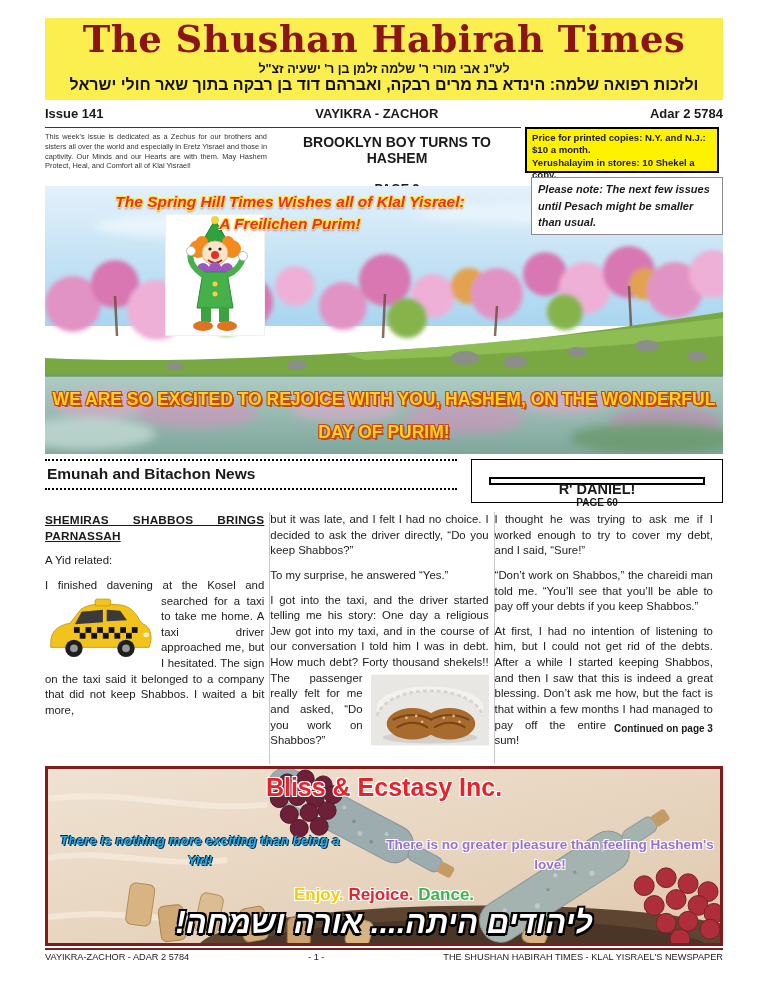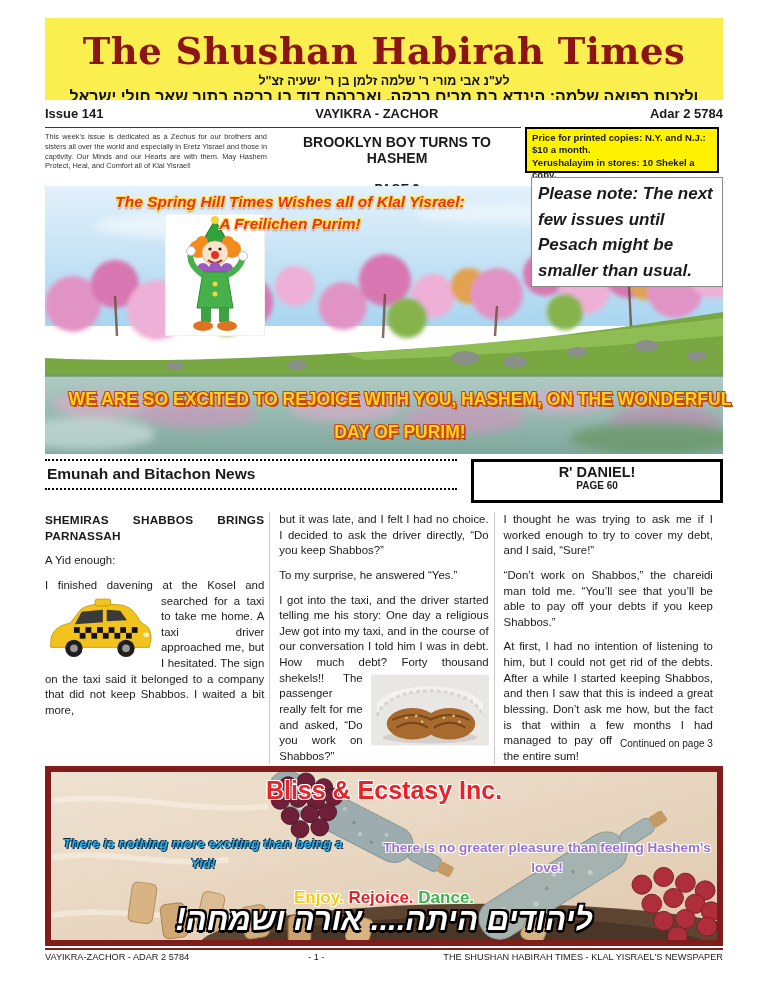--- a/index.html
+++ b/index.html
@@ -2,69 +2,69 @@
 <html><head>
 <meta charset="utf-8">
 <style>
   * { margin:0; padding:0; box-sizing:border-box; }
   html,body { width:768px; height:994px; background:#fff; font-family:"Liberation Sans",sans-serif; color:#1a1a1a; }
   .page { position:absolute; left:45px; top:0; width:678px; height:994px; }
   .abs { position:absolute; left:0; width:678px; }
 
   
   .masthead { top:18px; height:82px; background:#FBEE4F; text-align:center; overflow:hidden; }
-  .masthead-title { font-family:"DejaVu Serif",serif; font-weight:bold; font-size:37px; color:#8B1414; line-height:1.1; padding-top:13px; letter-spacing:.5px; }
+  .masthead-title { font-family:"DejaVu Serif",serif; font-weight:bold; font-size:37px; color:#8B1414; line-height:1.1; padding-top:1px; letter-spacing:.5px; }
   .heb1 { font-size:12.5px; font-weight:bold; color:#111; direction:rtl; margin-top:2px; }
   .heb2 { font-size:16px; font-weight:bold; color:#111; direction:rtl; }
 
   
   .issue-bar { top:101px; height:24px; display:flex; justify-content:space-between; align-items:center; font-weight:bold; font-size:13px; }
 
   
   .mid-strip { top:127px; height:74px; display:flex; }
   .strip-left { display:flex; border-top:1px solid #3a3a3a; width:476px; }
   .dedication { width:228px; font-size:7.4px; line-height:1.32; text-align:justify; color:#333; padding:4px 6px 0 0; }
   .headline-box { flex:1; text-align:center; padding-top:6px; position:relative; }
   .headline-title { font-weight:bold; font-size:14px; }
   .headline-page { font-weight:bold; font-size:12.5px; margin-top:16px; }
   .headline-rule { position:absolute; bottom:0; left:50%; margin-left:-35px; width:70px; border-bottom:2px solid #3a3a3a; }
   .price-box { width:194px; margin-left:4px; background:#FFF200; border:2px solid #000; font-weight:bold; font-size:9.6px; line-height:1.3; padding:3px 5px; height:46px; }
 
   
   .photo { top:186px; height:268px; overflow:visible; }
   .photo svg.scene { position:absolute; inset:0; width:100%; height:100%; }
-  .note-box { position:absolute; top:-9px; right:0; width:192px; background:#fff; border:1px solid #8a8a8a; font-weight:bold; font-style:italic; font-size:17px; line-height:1.5; padding:3px 6px; z-index:5; }
+  .note-box { position:absolute; top:-9px; right:0; width:192px; background:#fff; border:1px solid #8a8a8a; font-weight:bold; font-style:italic; font-size:11px; line-height:1.5; padding:3px 6px; z-index:5; }
   .cap-top { position:absolute; top:5px; left:6px; width:478px; text-align:center; font-weight:bold; font-style:italic; font-size:15.5px; line-height:1.45; color:#E8312B;
     text-shadow:-1px -1px 0 #FFE14D, 1px -1px 0 #FFE14D, -1px 1px 0 #FFE14D, 1px 1px 0 #FFE14D, 0 2px 2px rgba(120,40,0,.5); z-index:3; }
   .clown-box { position:absolute; left:120px; top:28px; width:100px; height:122px; z-index:2; }
-  .cap-bottom { position:absolute; bottom:6px; left:16px; width:100%; text-align:center; font-weight:bold; font-size:17.5px; line-height:1.85; color:#FFD21E;
+  .cap-bottom { position:absolute; bottom:6px; left:0; width:100%; text-align:center; font-weight:bold; font-size:17.5px; line-height:1.85; color:#FFD21E;
     text-shadow:-1px -1px 0 #C8471B, 1px -1px 0 #C8471B, -1px 1px 0 #C8471B, 1px 1px 0 #C8471B, 2px 2px 0 #C8471B; z-index:3; }
 
   
   .section-row { top:459px; height:48px; display:flex; justify-content:space-between; }
   .section-left { width:412px; }
   .dotline { border-top:2.5px dotted #000; height:0; }
   .section-title { font-weight:bold; font-size:15.5px; padding:4px 0 5px 2px; }
-  .promo { width:252px; border:1px solid #000; padding:0; height:44px; }
+  .promo { width:252px; border:1px solid #000; padding:17px; height:44px; }
   .promo-inner { border:2px solid #000; height:100%; text-align:center; padding-top:2px; }
   .promo-title { font-weight:bold; font-size:14.5px; }
   .promo-page { font-weight:bold; font-size:10px; }
 
   
   .article { top:512px; height:252px; display:flex; }
   .col { width:219.3px; font-size:11.4px; line-height:1.37; text-align:justify; }
-  .col + .col { border-left:1px solid #c9c9c9; margin-left:5px; padding-left:9px; }
-  .art-heading { font-weight:bold; font-size:11.8px; margin-bottom:9px; letter-spacing:.2px; }
+  .col + .col { border-left:1px solid #c9c9c9; margin-left:5px; }
+  .art-heading { font-weight:bold; font-size:11.8px; margin-bottom:9px; letter-spacing:.2px;text-decoration:underline; }
   .para { margin-bottom:9px; }
   .taxi-float { float:left; width:108px; height:68px; margin:3px 8px 2px 0; }
   .challah-float { float:right; width:118px; height:72px; margin:3px 0 2px 8px; }
-  .continued { float:right; font-weight:normal; font-size:10px; margin:4px 0 0 8px; }
-
-  
-  .ad { top:766px; height:180px; border:6px solid #7f1d1d; overflow:hidden; }
+  .continued { float:right; font-weight:bold; font-size:10px; margin:4px 0 0 8px; }
+
+  
+  .ad { top:766px; height:180px; border:3px solid #7f1d1d; overflow:hidden; }
   .ad svg.adbg { position:absolute; inset:0; width:100%; height:100%; }
   .ad-title { position:absolute; top:4px; left:0; width:100%; text-align:center; font-weight:bold; font-size:25px; color:#E5232B;
     text-shadow:-1px -1px 0 #fff,1px -1px 0 #fff,-1px 1px 0 #fff,1px 1px 0 #fff; }
   .ad-left { position:absolute; top:62px; left:2px; width:300px; text-align:center; font-weight:bold; font-size:13.5px; line-height:1.5; color:#29ABE2;
     text-shadow:-1px -1px 0 #0b2a44,1px 1px 0 #0b2a44,0 0 2px #fff;font-style:italic; }
   .ad-right { position:absolute; top:66px; right:2px; width:336px; text-align:center; font-weight:bold; font-size:13.5px; line-height:1.5; color:#9B6FD0;
     text-shadow:-1px -1px 0 #fff,1px -1px 0 #fff,-1px 1px 0 #fff,1px 1px 0 #fff; }
   .ad-enjoy { position:absolute; top:116px; left:0; width:100%; text-align:center; font-weight:bold; font-size:17px;
     text-shadow:-1px -1px 0 #fff,1px -1px 0 #fff,-1px 1px 0 #fff,1px 1px 0 #fff; }
   .w-enjoy { color:#F2CC0F; } .w-rejoice { color:#E5232B; } .w-dance { color:#3BB54A; }
@@ -237,21 +237,21 @@
       <div class="promo-inner">
         <div class="promo-title">R' DANIEL!</div>
         <div class="promo-page">PAGE 60</div>
       </div>
     </div>
   </div>
 
   <div class="abs article">
     <div class="col">
       <div class="art-heading">SHEMIRAS SHABBOS BRINGS PARNASSAH</div>
-      <p class="para">A Yid enough:</p>
+      <p class="para">A Yid related:</p>
       <p class="para">
         <span>I finished davening at the Kosel and searched for a</span>
         <span class="taxi-float">
           <svg viewBox="0 0 112 66" width="108" height="66">
             <path d="M6,46 C6,34 14,28 26,26 L36,13 C40,8 50,6 62,6 L78,7 C88,8 94,15 98,23 L102,27 C108,29 110,35 110,43 L108,51 L6,51 Z" fill="#f2c21d" stroke="#c79f0c"></path>
             <rect x="52" y="1" width="16" height="7" rx="2" fill="#f2c21d" stroke="#c79f0c"></rect>
             <path d="M38,14 L60,12 L60,25 L31,27 Z" fill="#3a3a3a"></path>
             <path d="M64,12 L78,13 L85,23 L64,24 Z" fill="#3a3a3a"></path>
             <g>
               <rect x="30" y="30" width="6" height="6" fill="#111"></rect>

